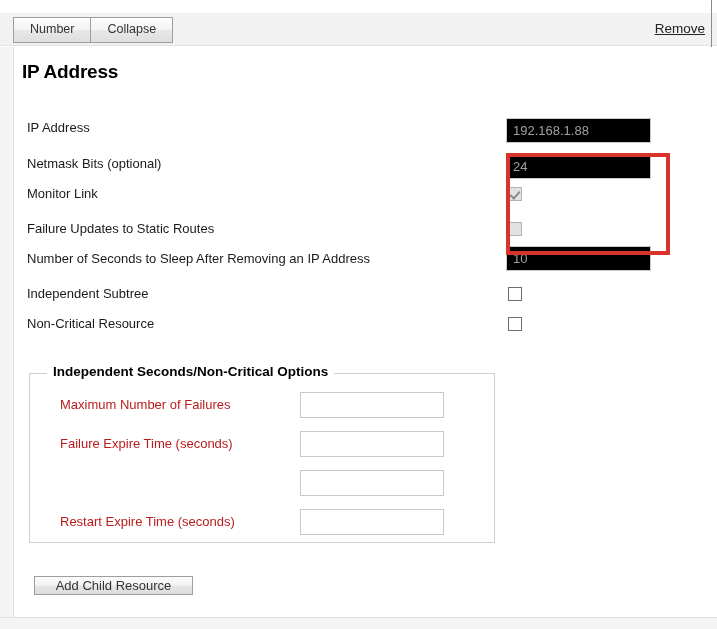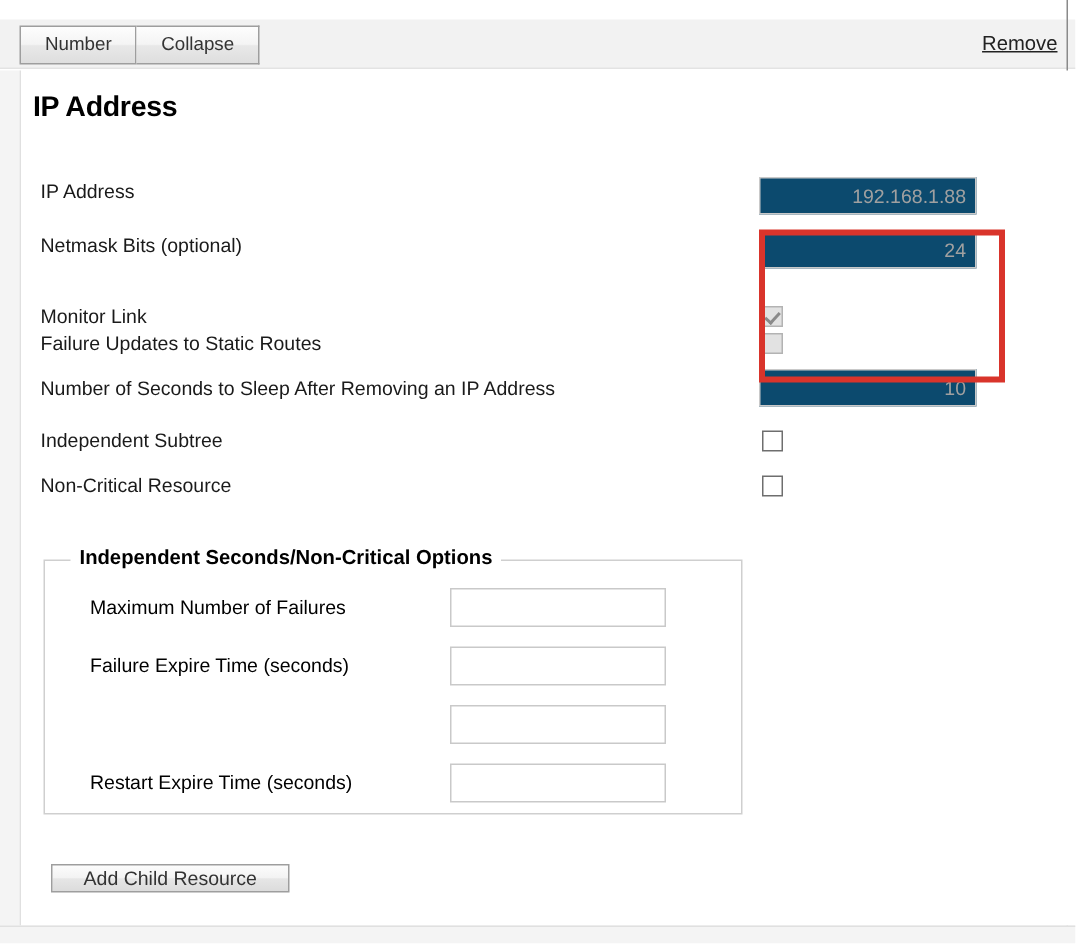--- a/index.html
+++ b/index.html
@@ -151,24 +151,23 @@
     width: 145px;
     height: 25px;
     padding: 2px 6px;
     border: 1px solid #c2c2c2;
     background: #ffffff;
     color: #333333;
     outline: none;
   }
   input.txt:disabled,
   input.txt.disabled {
-    background: #0c4a6e;
+    background: #000000;
     color: #a0a0a0;
     border: 1px solid #c9c9c9;
-    text-align: right;
   }
 
   .cbox {
     display: inline-block;
     width: 14px;
     height: 14px;
     box-sizing: border-box;
     border: 1px solid #6e6e6e;
     background: #ffffff;
     position: relative;
@@ -230,21 +229,21 @@
     left: 0;
     width: 464px;
     height: 26px;
   }
   .fs-row .lbl {
     position: absolute;
     left: 30px;
     top: 0;
     line-height: 26px;
     font-size: 13px;
-    color: #000000;
+    color: #b91c1c;
     white-space: nowrap;
   }
   .fs-row .ctl {
     position: absolute;
     left: 270px;
     top: 0;
   }
   .fs-row input.txt {
     width: 144px;
     height: 26px;
@@ -297,21 +296,21 @@
       </span>
     </div>
 
     <div class="row" style="top:107px;">
       <span class="lbl">Netmask Bits (optional)</span>
       <span class="ctl">
         <input class="txt disabled" type="text" disabled="" value="24" style="">
       </span>
     </div>
 
-    <div class="row" style="top:154px;">
+    <div class="row" style="top:137px;">
       <span class="lbl">Monitor Link</span>
       <span class="ctl" style="left:494px; top:1px;">
         <span class="cbox checked disabled"></span>
       </span>
     </div>
 
     <div class="row" style="top:172px;">
       <span class="lbl">Failure Updates to Static Routes</span>
       <span class="ctl" style="left:494px; top:1px;">
         <span class="cbox disabled"></span>

